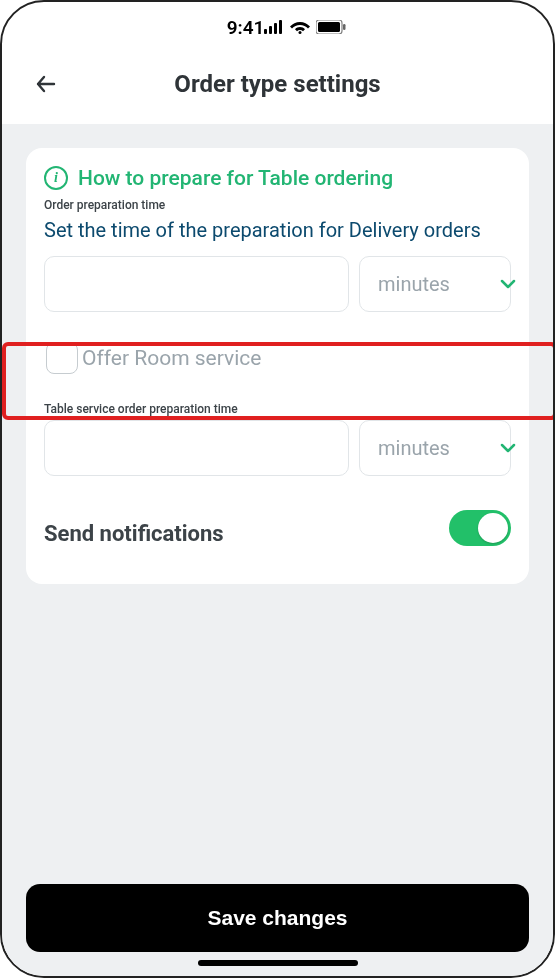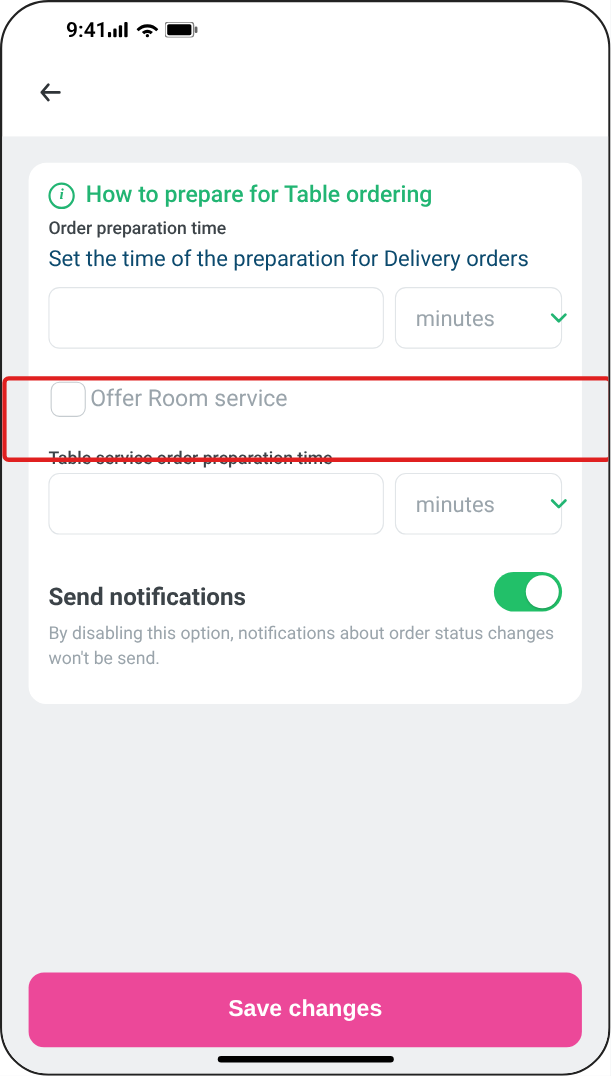--- a/index.html
+++ b/index.html
@@ -17,21 +17,21 @@
       border: 2px solid #222;
       border-radius: 44px;
       overflow: hidden;
       position: relative;
       background: #fff;
     }
     .status-bar {
       height: 50px;
       display: flex;
       align-items: center;
-      justify-content: flex-start;
+      justify-content: center;
       padding: 0 40px 0 58px;
       font-size: 19px;
       font-weight: 600;
       color: #000;
     }
     .status-right { display: flex; align-items: center; gap: 6px; }
     .cellular svg, .wifi svg, .battery svg { display: block; }
     .header {
       display: flex;
       align-items: center;
@@ -77,21 +77,21 @@
       border: 2px solid #22b573;
       border-radius: 50%;
       display: flex; align-items: center; justify-content: center;
       font-size: 14px;
       font-weight: 700;
       color: #22b573;
       font-family: Georgia, serif;
       font-style: italic;
     }
     .section-title {
-      font-size: 16px;
+      font-size: 12px;
       font-weight: 500;
       color: #3c4348;
       margin-bottom: 4px;
     }
     .section-desc {
       font-size: 20px;
       color: #0c4a6e;
       margin-bottom: 12px;
       line-height: 1.4;
     }
@@ -180,21 +180,21 @@
       box-shadow: 0 1px 2px rgba(0,0,0,0.2);
     }
     .notif-desc {
       font-size: 16px;
       color: #9aa4ab;
       line-height: 1.45;
     }
     .spacer { flex: 1; }
     .save-btn {
       height: 68px;
-      background: #ec4899;
+      background: #000000;
       border: none;
       border-radius: 14px;
       color: #fff;
       font-size: 21px;
       font-weight: 600;
       cursor: pointer;
       margin-top: 12px;
       width: 100%;
     }
     .home-indicator {
@@ -239,20 +239,21 @@
       </span>
     </div>
   </div>
 
   <div class="header">
     <div class="back-btn">
       <svg width="24" height="24" viewBox="0 0 24 24">
           <path d="M20 12 L4 12 M10 5 L4 12 L10 19" stroke="#2f3438" stroke-width="2.4" fill="none" stroke-linecap="round" stroke-linejoin="round"></path>
         </svg>
     </div>
+    <div class="header-title">Order type settings</div>
   </div>
 
   <div class="content-area">
     <div class="card">
       <div class="info-row">
         <span class="info-icon">i</span>
         <span>How to prepare for Table ordering</span>
       </div>
 
       <div class="section-title">Order preparation time</div>
@@ -284,21 +285,20 @@
                 <path d="M4 7 L10 13 L16 7" stroke="#22b573" stroke-width="2.5" fill="none" stroke-linecap="round" stroke-linejoin="round"></path>
               </svg>
           </span>
         </div>
       </div>
 
       <div class="notif-row">
         <div class="notif-title">Send notifications</div>
         <div class="toggle"></div>
       </div>
-      <div class="notif-desc">By disabling this option, notifications about order status changes won't be send.</div>
     </div>
 
     <div class="spacer"></div>
     <button class="save-btn">Save changes</button>
   </div>
 
   <div class="highlight-box" style="top:340px; height:78px;"></div>
 
   <div class="home-indicator"></div>
 </div>

